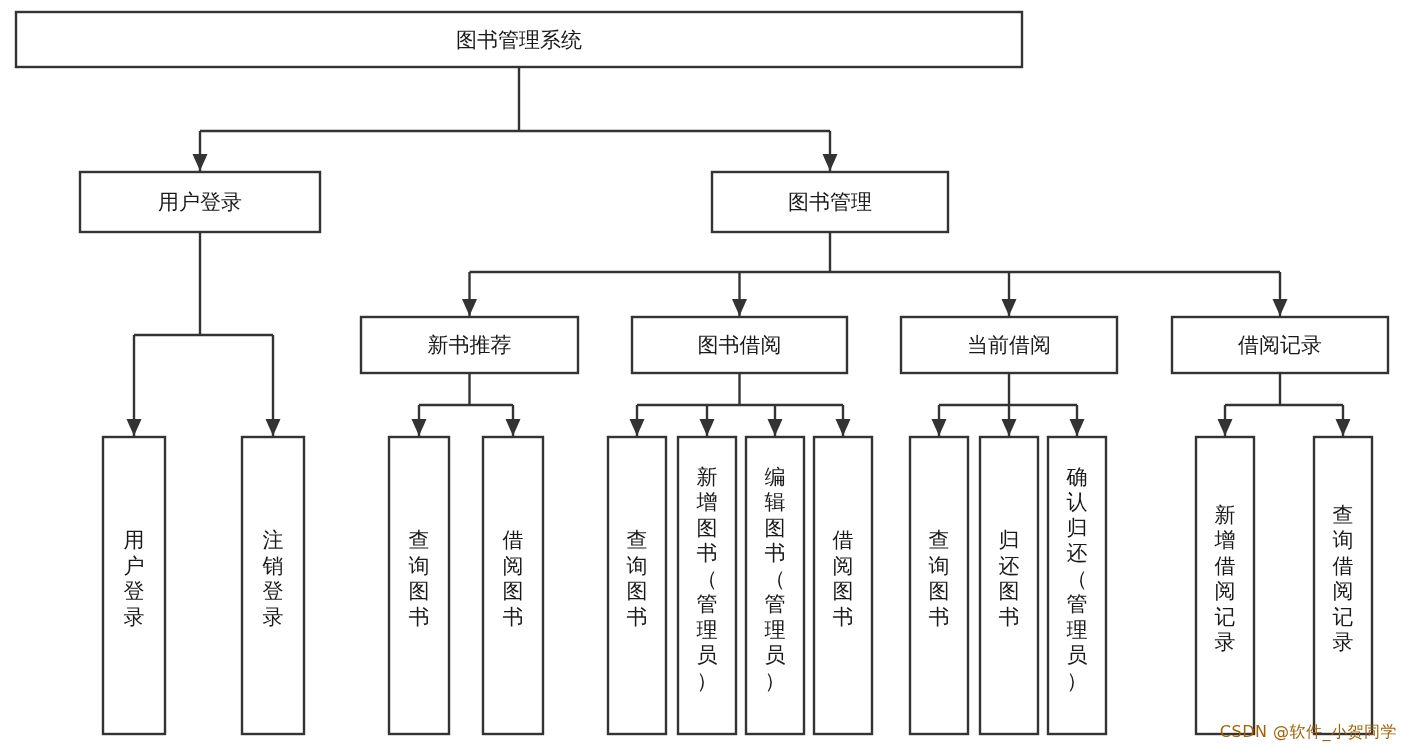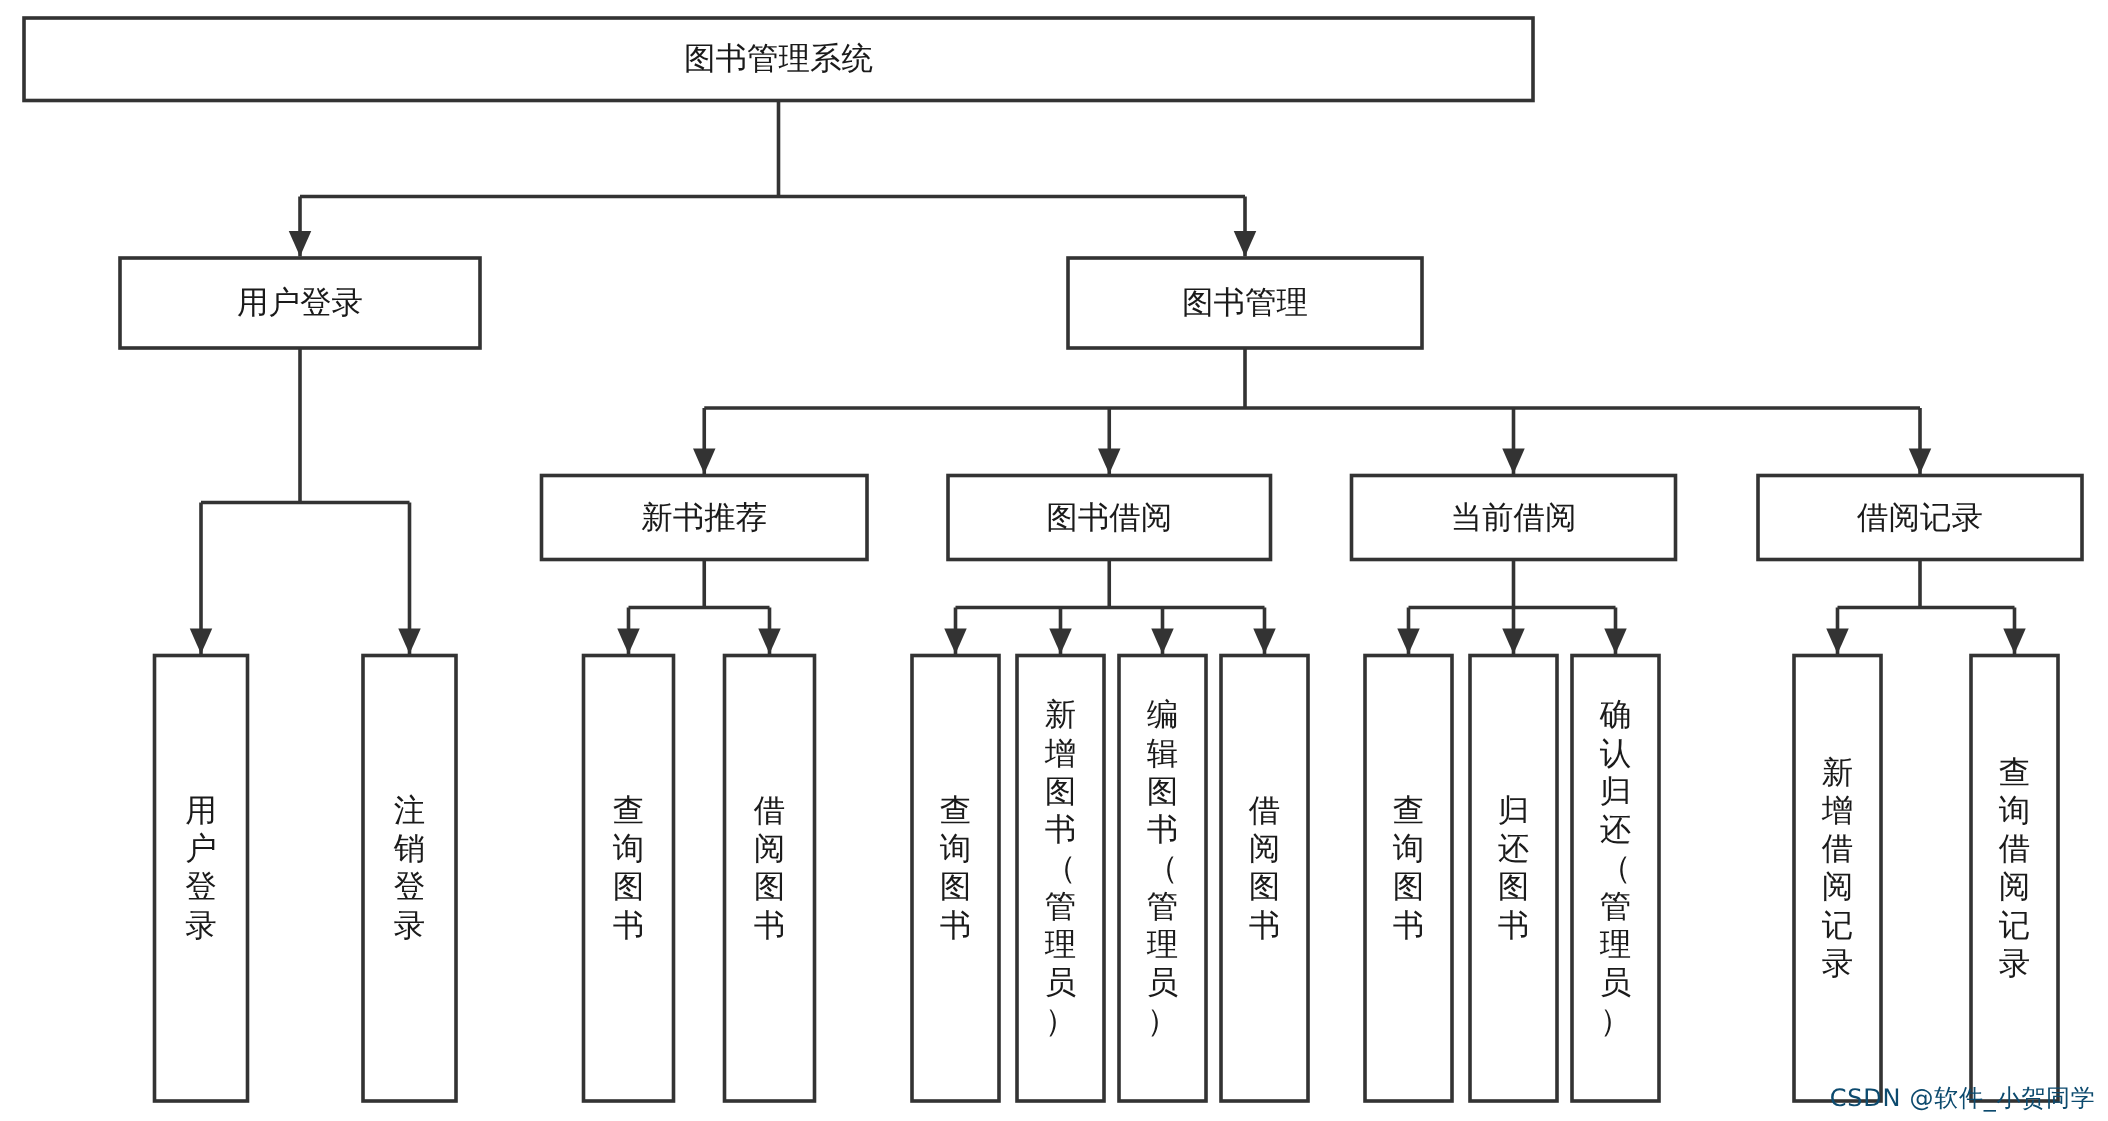--- a/index.html
+++ b/index.html
@@ -51,21 +51,21 @@
     fill: none;
   }
   .connector-arrow {
     fill: #333333;
     stroke: none;
   }
   .watermark {
     position: absolute;
     right: 8px;
     bottom: 4px;
-    color: #0c4a6e;
+    color: #a16207;
     font-size: 16px;
     font-family: "DejaVu Sans", "Liberation Sans", sans-serif;
     letter-spacing: 0.5px;
     white-space: nowrap;
     user-select: none;
   }
 </style>
 </head>
 <body>
 

